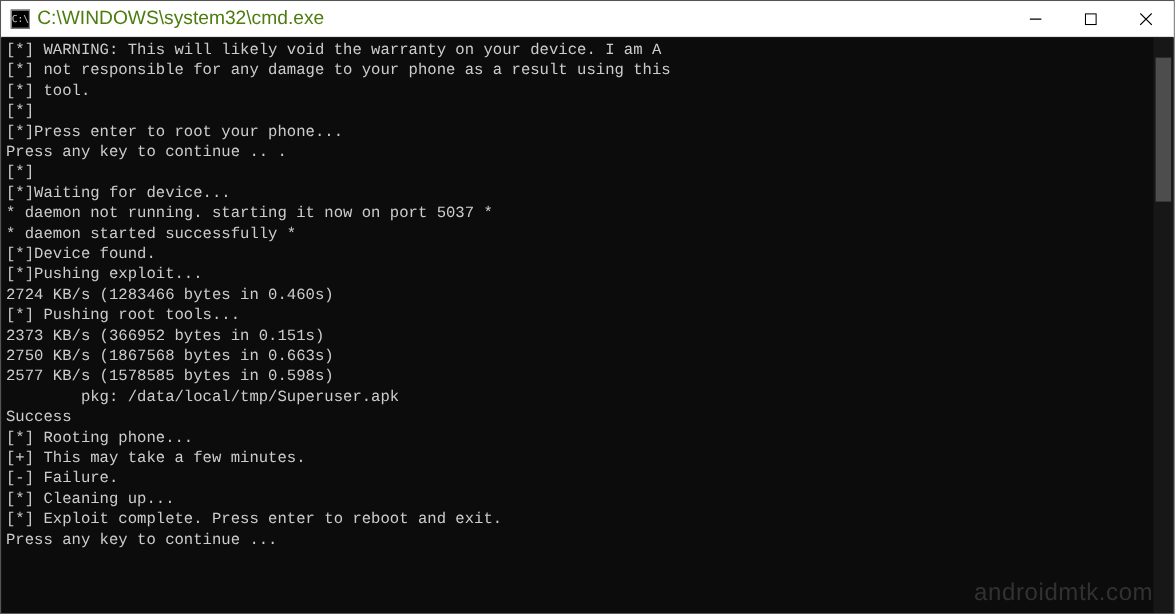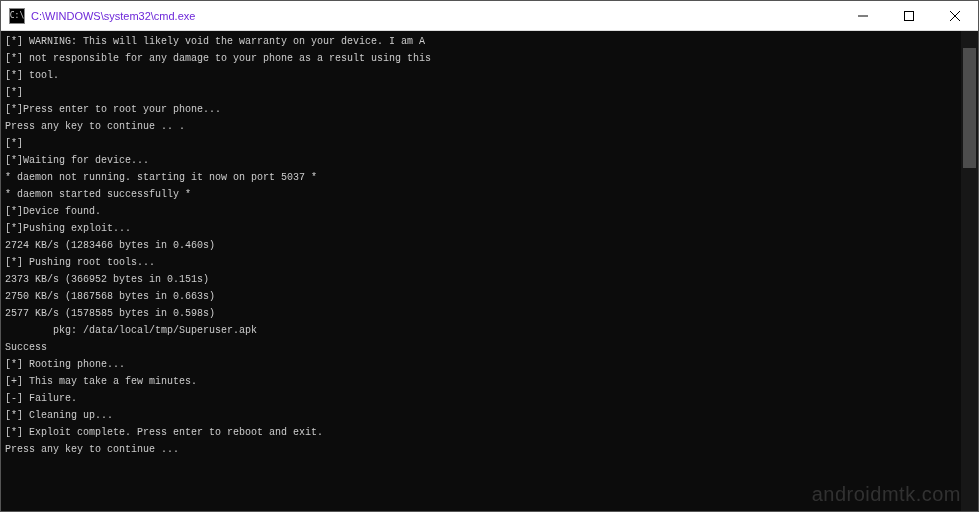--- a/index.html
+++ b/index.html
@@ -39,22 +39,22 @@
       background: #000;
       display: flex;
       align-items: center;
       justify-content: center;
       font-family: Consolas, monospace;
       font-size: 8px;
       color: #ccc;
       border: 1px solid #888;
     }
     .titlebar-text {
-      font-size: 11px;
-      color: #6d28d9;
+      font-size: 16px;
+      color: #4d7c0f;
       flex: 1;
     }
     .titlebar-controls {
       display: flex;
       height: 100%;
     }
     .titlebar-btn {
       width: 46px;
       height: 100%;
       display: flex;
@@ -74,21 +74,21 @@
       flex: 1;
       display: flex;
       background: #000;
       overflow: hidden;
     }
     .terminal {
       flex: 1;
       background: #0c0c0c;
       color: #cccccc;
       font-family: Consolas, "Courier New", monospace;
-      font-size: 10px;
+      font-size: 13px;
       line-height: 17px;
       padding: 2px 4px;
       white-space: pre;
       overflow: hidden;
     }
     .scrollbar {
       width: 17px;
       background: #171717;
       position: relative;
       flex-shrink: 0;

